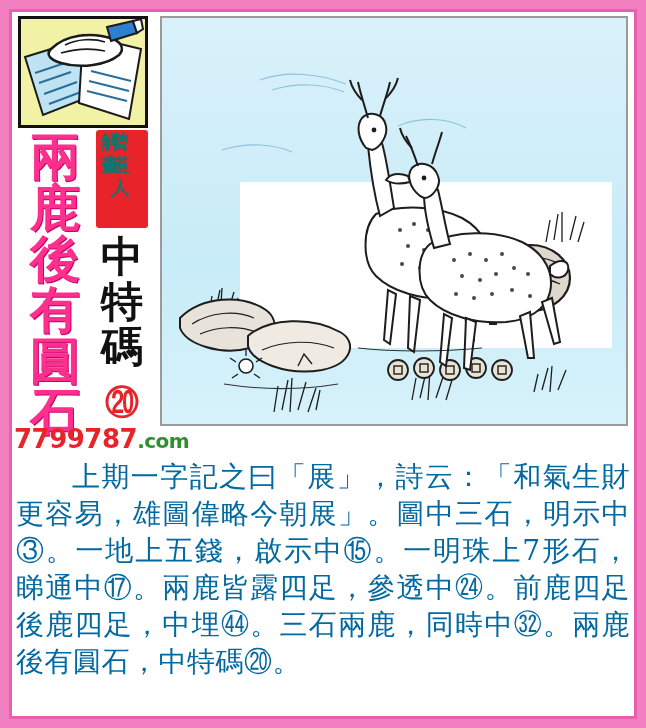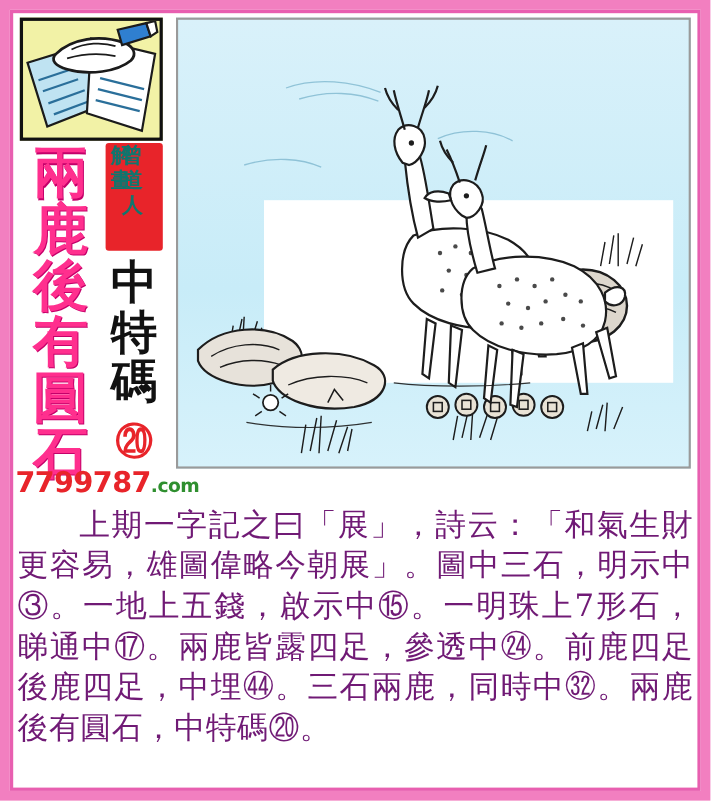--- a/index.html
+++ b/index.html
@@ -149,21 +149,21 @@
   .watermark {
     position: absolute;
     left: 2px;
     top: 412px;
     font-family: "DejaVu Sans", sans-serif;
     font-weight: bold;
     font-size: 26px;
     color: #e8242a;
     letter-spacing: -0.5px;
   }
-  .watermark .dotcom { color: #2f8f2f; font-size: 17px; }
+  .watermark .dotcom { color: #2f8f2f; font-size: 20px; }
 
   
   .illus {
     position: absolute;
     left: 148px;
     top: 4px;
     width: 468px;
     height: 410px;
     border: 2px solid #9a9a9a;
     box-sizing: border-box;
@@ -174,21 +174,21 @@
 
   
   .body-text {
     position: absolute;
     left: 4px;
     top: 446px;
     width: 614px;
     font-family: "DejaVu Serif", serif;
     font-size: 28px;
     line-height: 37px;
-    color: #701a75;
+    color: #0369a1;
     text-align: justify;
     letter-spacing: 0.5px;
   }
   .body-text p {
     margin: 0;
     text-indent: 56px;
   }
 </style>
 </head>
 <body>

